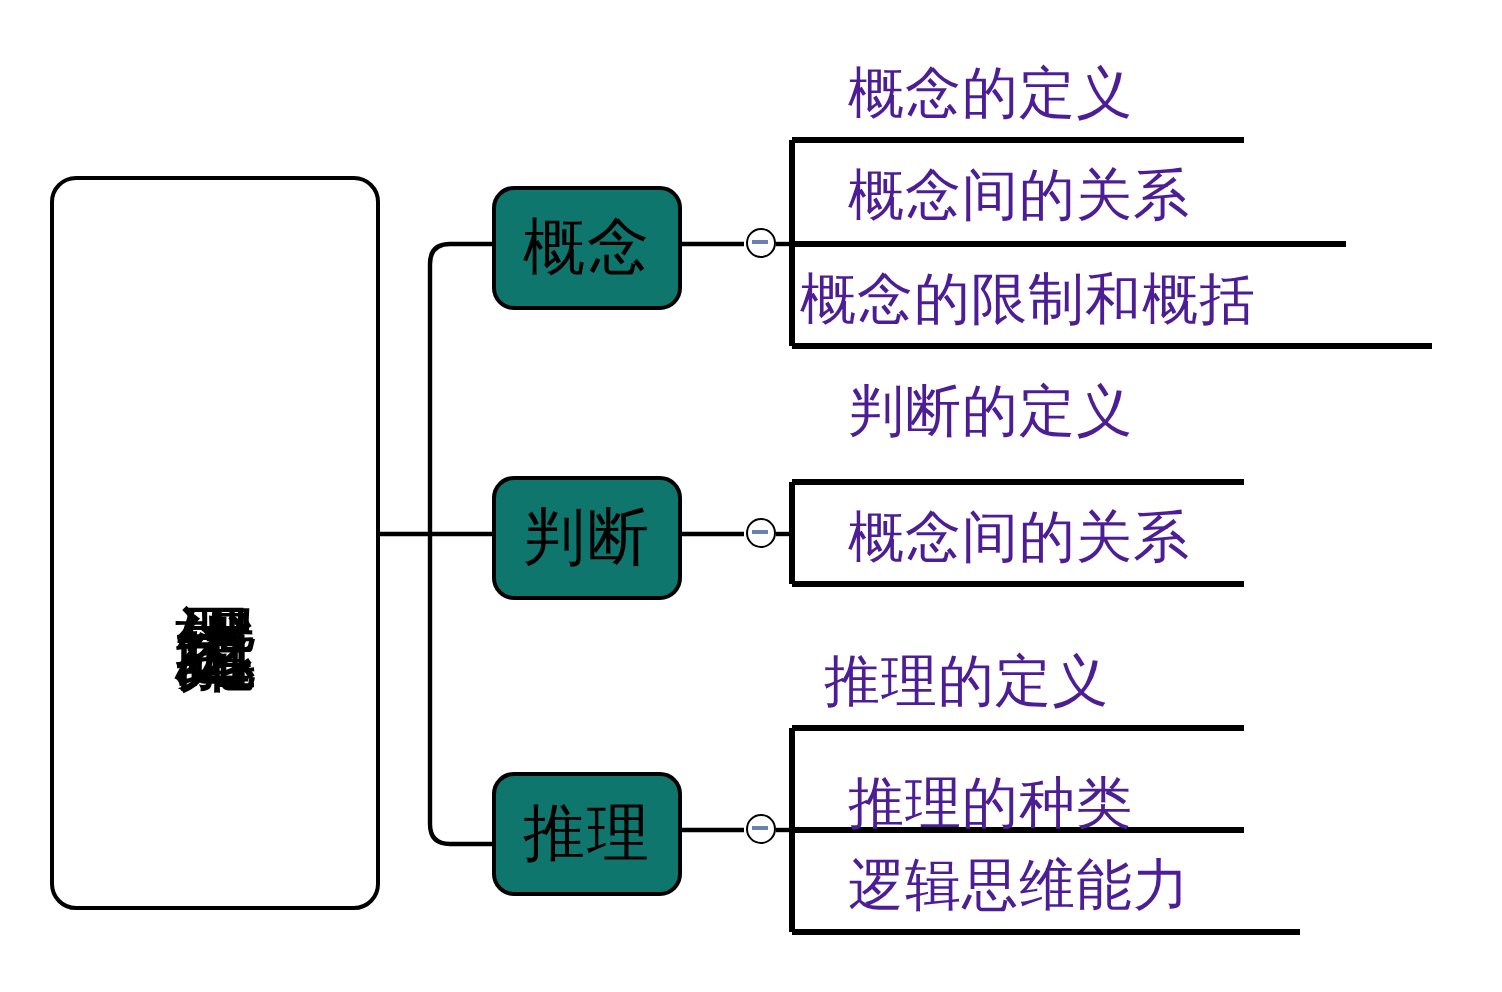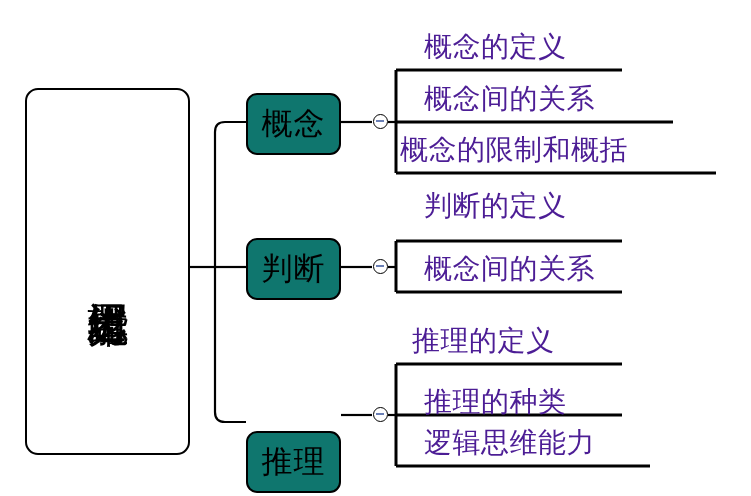--- a/index.html
+++ b/index.html
@@ -156,21 +156,21 @@
 </div>
 
 <div class="branch-node" style="left:246px; top:93px;">
   <div class="branch-label">概念</div>
 </div>
 
 <div class="branch-node" style="left:246px; top:238px;font-family:Liberation Serif, serif;">
   <div class="branch-label">判断</div>
 </div>
 
-<div class="branch-node" style="left:246px; top:386px;margin-top:45px;">
+<div class="branch-node" style="left:246px; top:386px;">
   <div class="branch-label">推理</div>
 </div>
 
 <div class="toggle-circle" style="left:373px; top:114px;">
   <div class="minus"></div>
 </div>
 <div class="toggle-circle" style="left:373px; top:259px;">
   <div class="minus"></div>
 </div>
 <div class="toggle-circle" style="left:373px; top:407px;">

